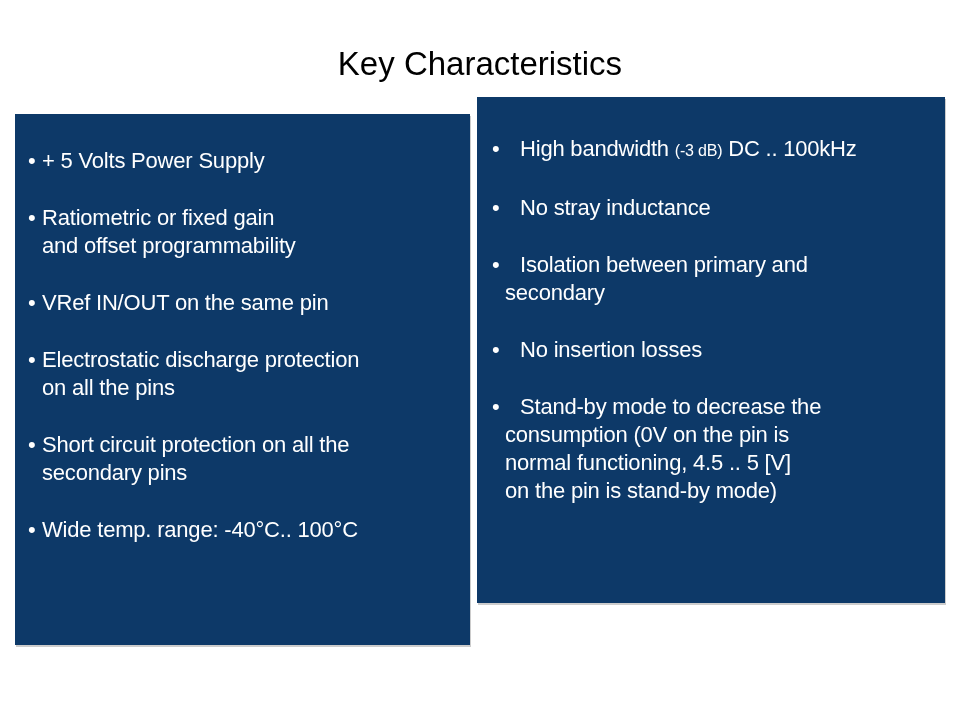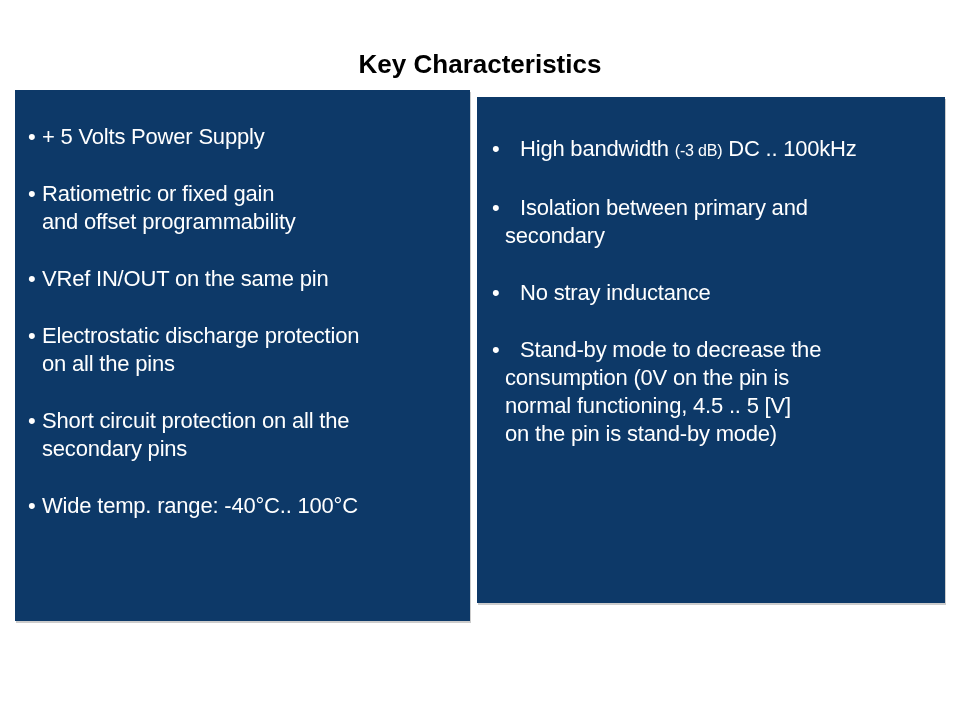--- a/index.html
+++ b/index.html
@@ -8,32 +8,32 @@
     background: #ffffff;
     font-family: "Liberation Sans", sans-serif;
     position: relative;
     overflow: hidden;
   }
   .title {
     position: absolute;
     top: 48px; left: 0; width: 960px;
     margin: 0;
     text-align: center;
-    font-size: 26px;
-    font-weight: bold;
+    font-size: 33px;
+    font-weight: normal;
     color: #000000;
     line-height: 32px;
   }
   .panel {
     position: absolute;
     background: #0d3968;
     color: #ffffff;
     box-shadow: 1px 2px 0 rgba(110,110,110,0.35);
   }
-  .panel-left  { left: 15px;  top: 90px; width: 455px; height: 531px; }
+  .panel-left  { left: 15px;  top: 114px; width: 455px; height: 531px; }
   .panel-right { left: 477px; top: 97px; width: 468px; height: 506px; }
 
   .bullet-list {
     list-style: none;
     margin: 0;
   }
   .panel-left  .bullet-list { padding: 33px 8px 0 13px; }
   .panel-right .bullet-list { padding: 38px 6px 0 15px; }
 
   .bullet-list li {
@@ -66,17 +66,18 @@
       <li>VRef IN/OUT on the same pin</li>
       <li>Electrostatic discharge protection<br>on all the pins</li>
       <li>Short circuit protection on all the<br>secondary pins</li>
       <li>Wide temp. range: -40°C.. 100°C</li>
     </ul>
 </div>
 
 <div class="panel panel-right" style="background: rgb(13, 57, 104); color: rgb(255, 255, 255);">
   <ul class="bullet-list">
       <li><span>High bandwidth </span><span class="small">(-3 dB)</span><span> DC .. 100kHz</span></li>
+      <li>No stray inductance</li>
       <li>Isolation between primary and<br>secondary</li>
-      <li>No stray inductance</li>
+      <li>No insertion losses</li>
       <li>Stand-by mode to decrease the<br>consumption (0V on the pin is<br>normal functioning, 4.5 .. 5 [V]<br>on the pin is stand-by mode)</li>
     </ul>
 </div>
 
 </body></html>

